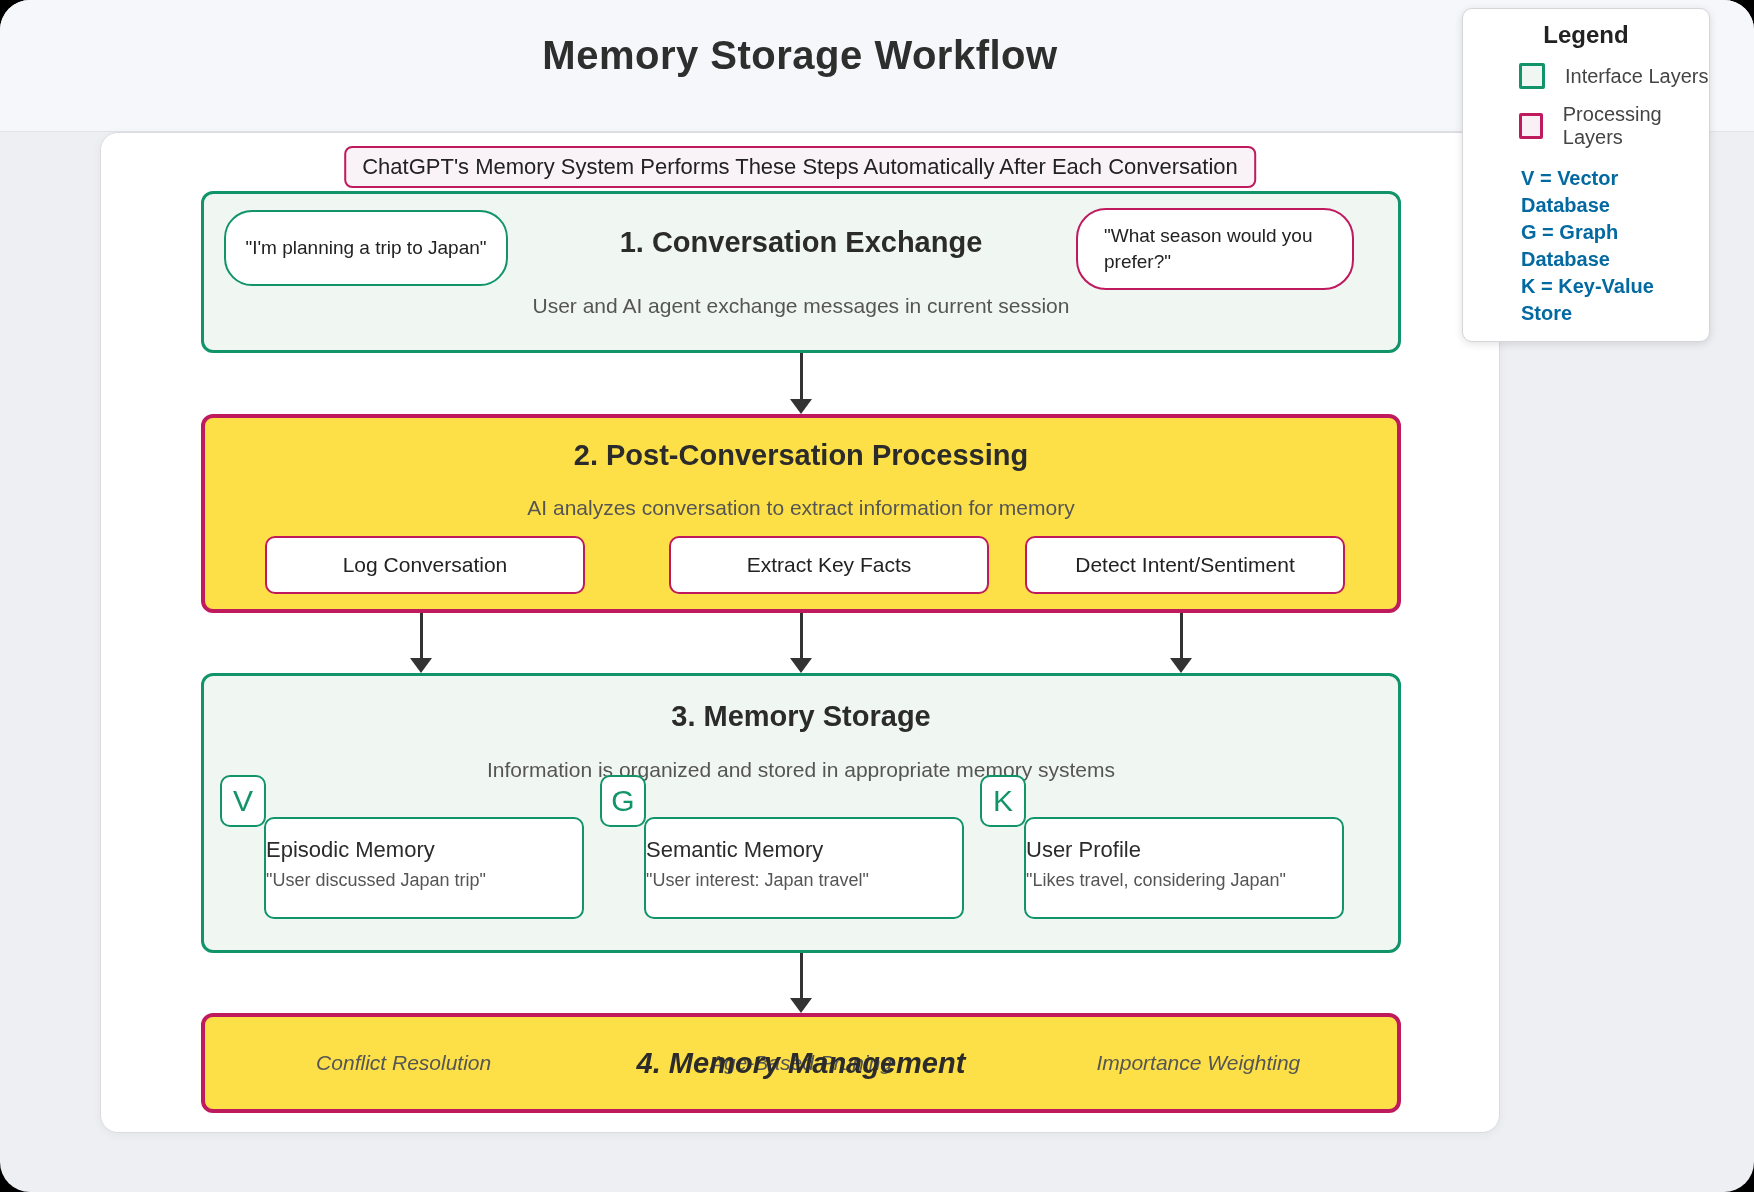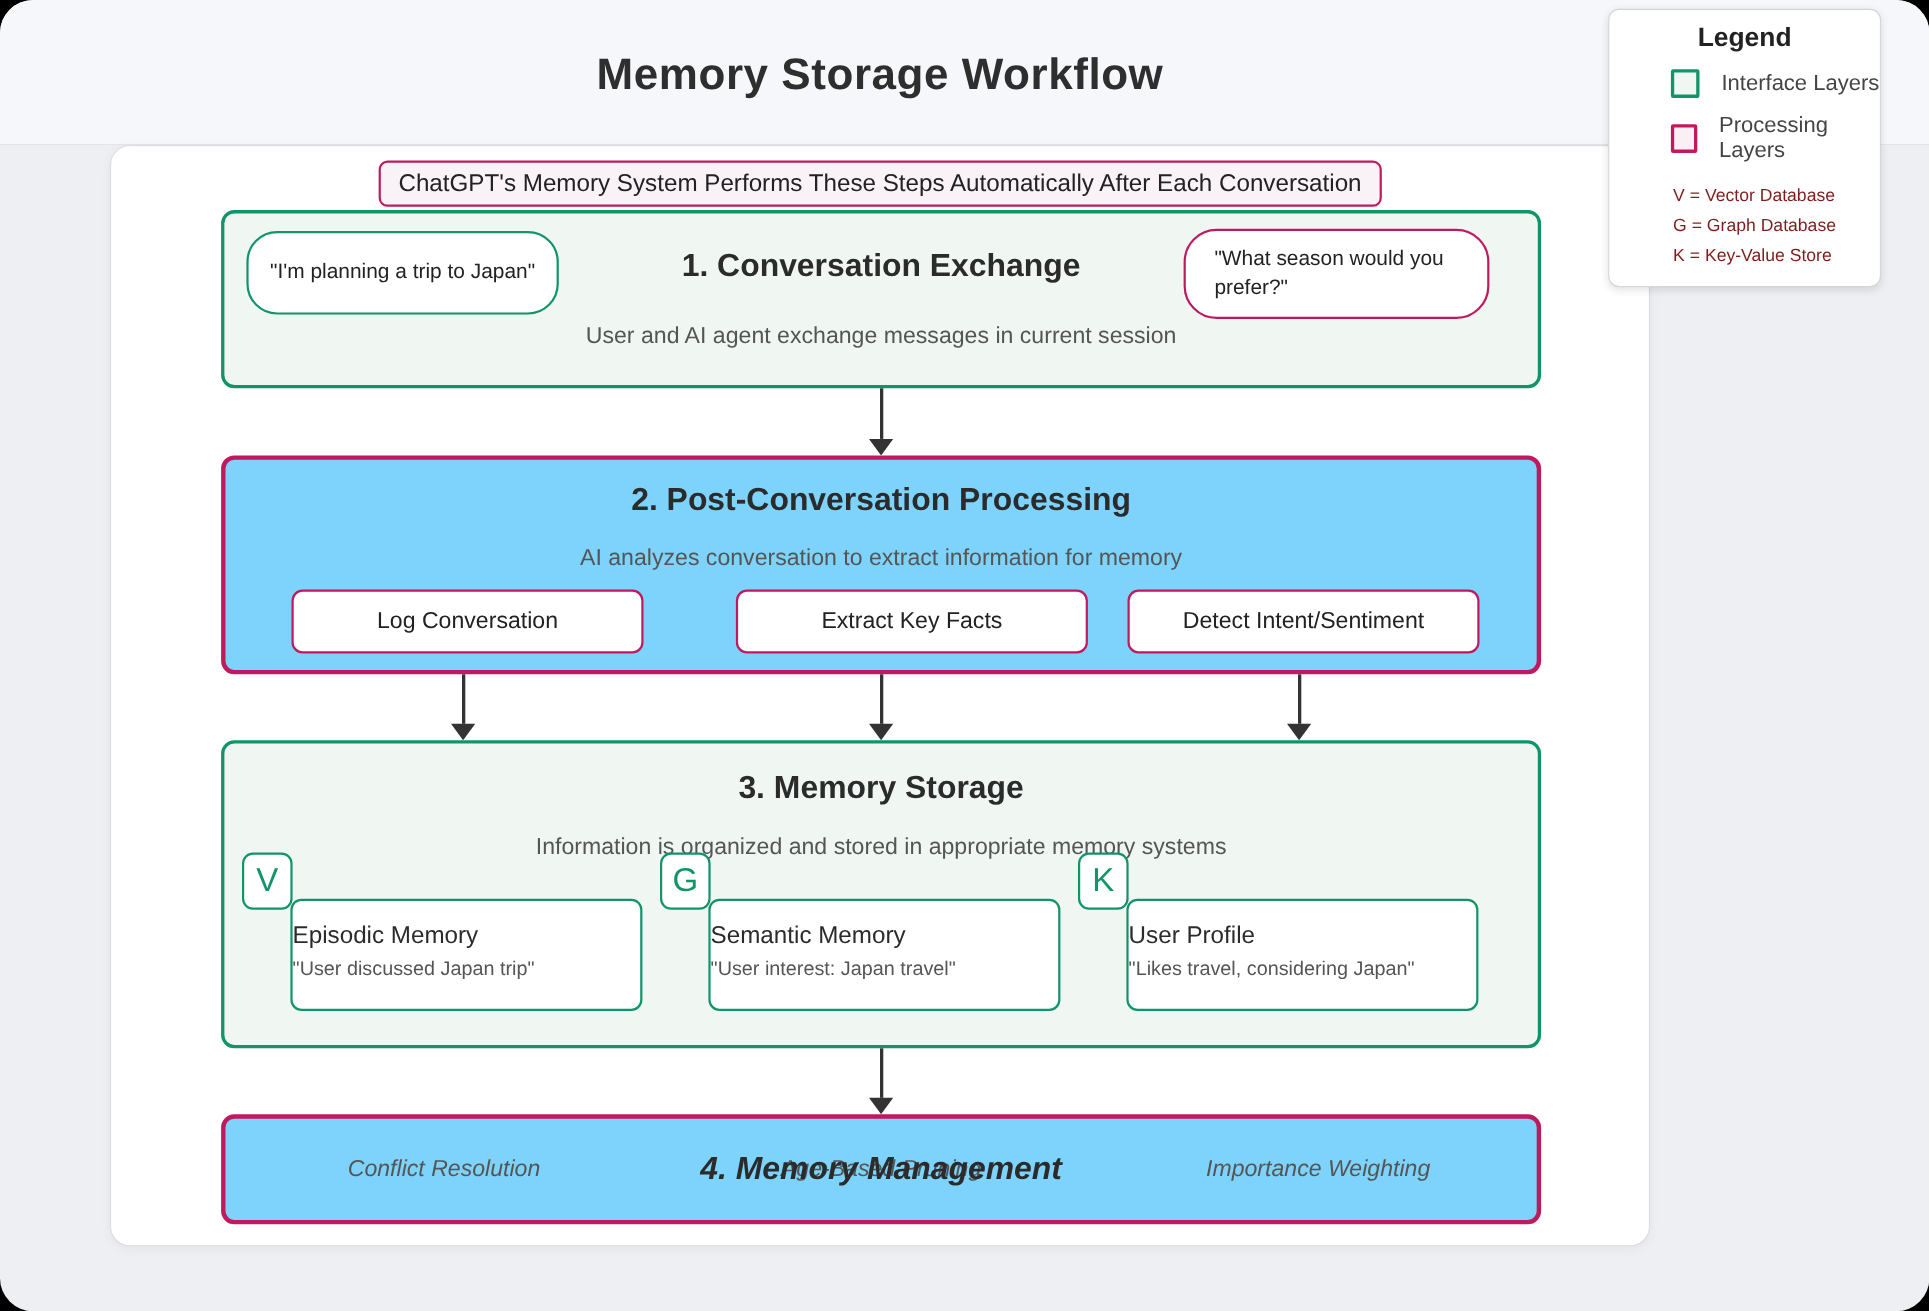--- a/index.html
+++ b/index.html
@@ -1,27 +1,27 @@
 <!DOCTYPE html>
 <html><head>
 <meta charset="utf-8">
 <style>
   * { margin:0; padding:0; box-sizing:border-box; }
   html,body { background:#000; width:1754px; height:1192px; font-family:"Liberation Sans", sans-serif; }
   .screen { position:absolute; inset:0; width:1754px; height:1192px; border-radius:30px; overflow:hidden; background:#edeff3; }
   .topband { position:absolute; left:0; top:0; width:100%; height:132px; background:#f6f7fa; border-bottom:1px solid #e2e3e8; }
-  .page-title { position:absolute; top:46px; left:100px; width:1400px; text-align:center; font-size:40px; font-weight:bold; color:#2e2e2e; letter-spacing:0.5px; }
+  .page-title { position:absolute; top:33px; left:100px; width:1400px; text-align:center; font-size:40px; font-weight:bold; color:#2e2e2e; letter-spacing:0.5px; }
 
   .card { position:absolute; left:100px; top:132px; width:1400px; height:1001px; background:#fff; border:1px solid #dcdce0; border-radius:18px; box-shadow:0 2px 10px rgba(0,0,0,0.05); }
 
   .banner { position:absolute; top:13px; left:50%; transform:translateX(-50%); white-space:nowrap; font-size:22px; color:#222; background:#f9f2f7; border:2px solid #c01a5f; border-radius:8px; padding:6px 16px; }
 
   .stepbox { position:absolute; left:100px; width:1200px; border-radius:12px; }
   .green-box { border:3px solid #12946a; background:#f0f7f3; }
-  .pink-box  { border:4px solid #c01a5f; background:#7dd3fc; }
+  .pink-box  { border:4px solid #c01a5f; background:#fde047; }
 
   .box1 { top:58px; height:162px; }
   .box2 { top:281px; height:199px; }
   .box3 { top:540px; height:280px; }
   .box4 { top:880px; height:100px;font-style:italic; }
 
   .step-title { position:absolute; width:100%; text-align:center; font-size:29px; font-weight:bold; color:#2b2b2b; }
   .step-sub   { position:absolute; width:100%; text-align:center; font-size:21px; color:#555; }
 
   .bubble { position:absolute; background:#fff; font-size:19px; color:#222; line-height:1.35; }
@@ -52,21 +52,21 @@
   .arr3 { left:689px; top:820px; height:60px; }
 
   .legend { position:absolute; left:1462px; top:8px; width:248px; background:#fff; border:1px solid #d6d6da; border-radius:10px; box-shadow:0 2px 8px rgba(0,0,0,0.12); padding:12px 0 14px 0; z-index:5; }
   .legend-title { text-align:center; font-size:24px; font-weight:bold; color:#222; }
   .legend-item { display:flex; align-items:center; margin:14px 0 0 56px; }
   .swatch { width:26px; height:26px; border-radius:2px; }
   .swatch-green { border:3px solid #12946a; background:#f0f7f3; }
   .swatch-pink  { border:3px solid #c01a5f; background:#f8f0f5; }
   .legend-label { margin-left:20px; font-size:20px; color:#444; }
   .legend-notes { margin:16px 0 0 58px; }
-  .legend-note { font-size:16px; color:#7f1d1d; line-height:27px; }
+  .legend-note { font-size:20px; color:#0369a1; line-height:27px;font-weight:bold; }
 </style>
 </head>
 <body>
 
 <div class="screen">
   <div class="topband"></div>
   <h1 class="page-title">Memory Storage Workflow</h1>
 
   <div class="card">
 

